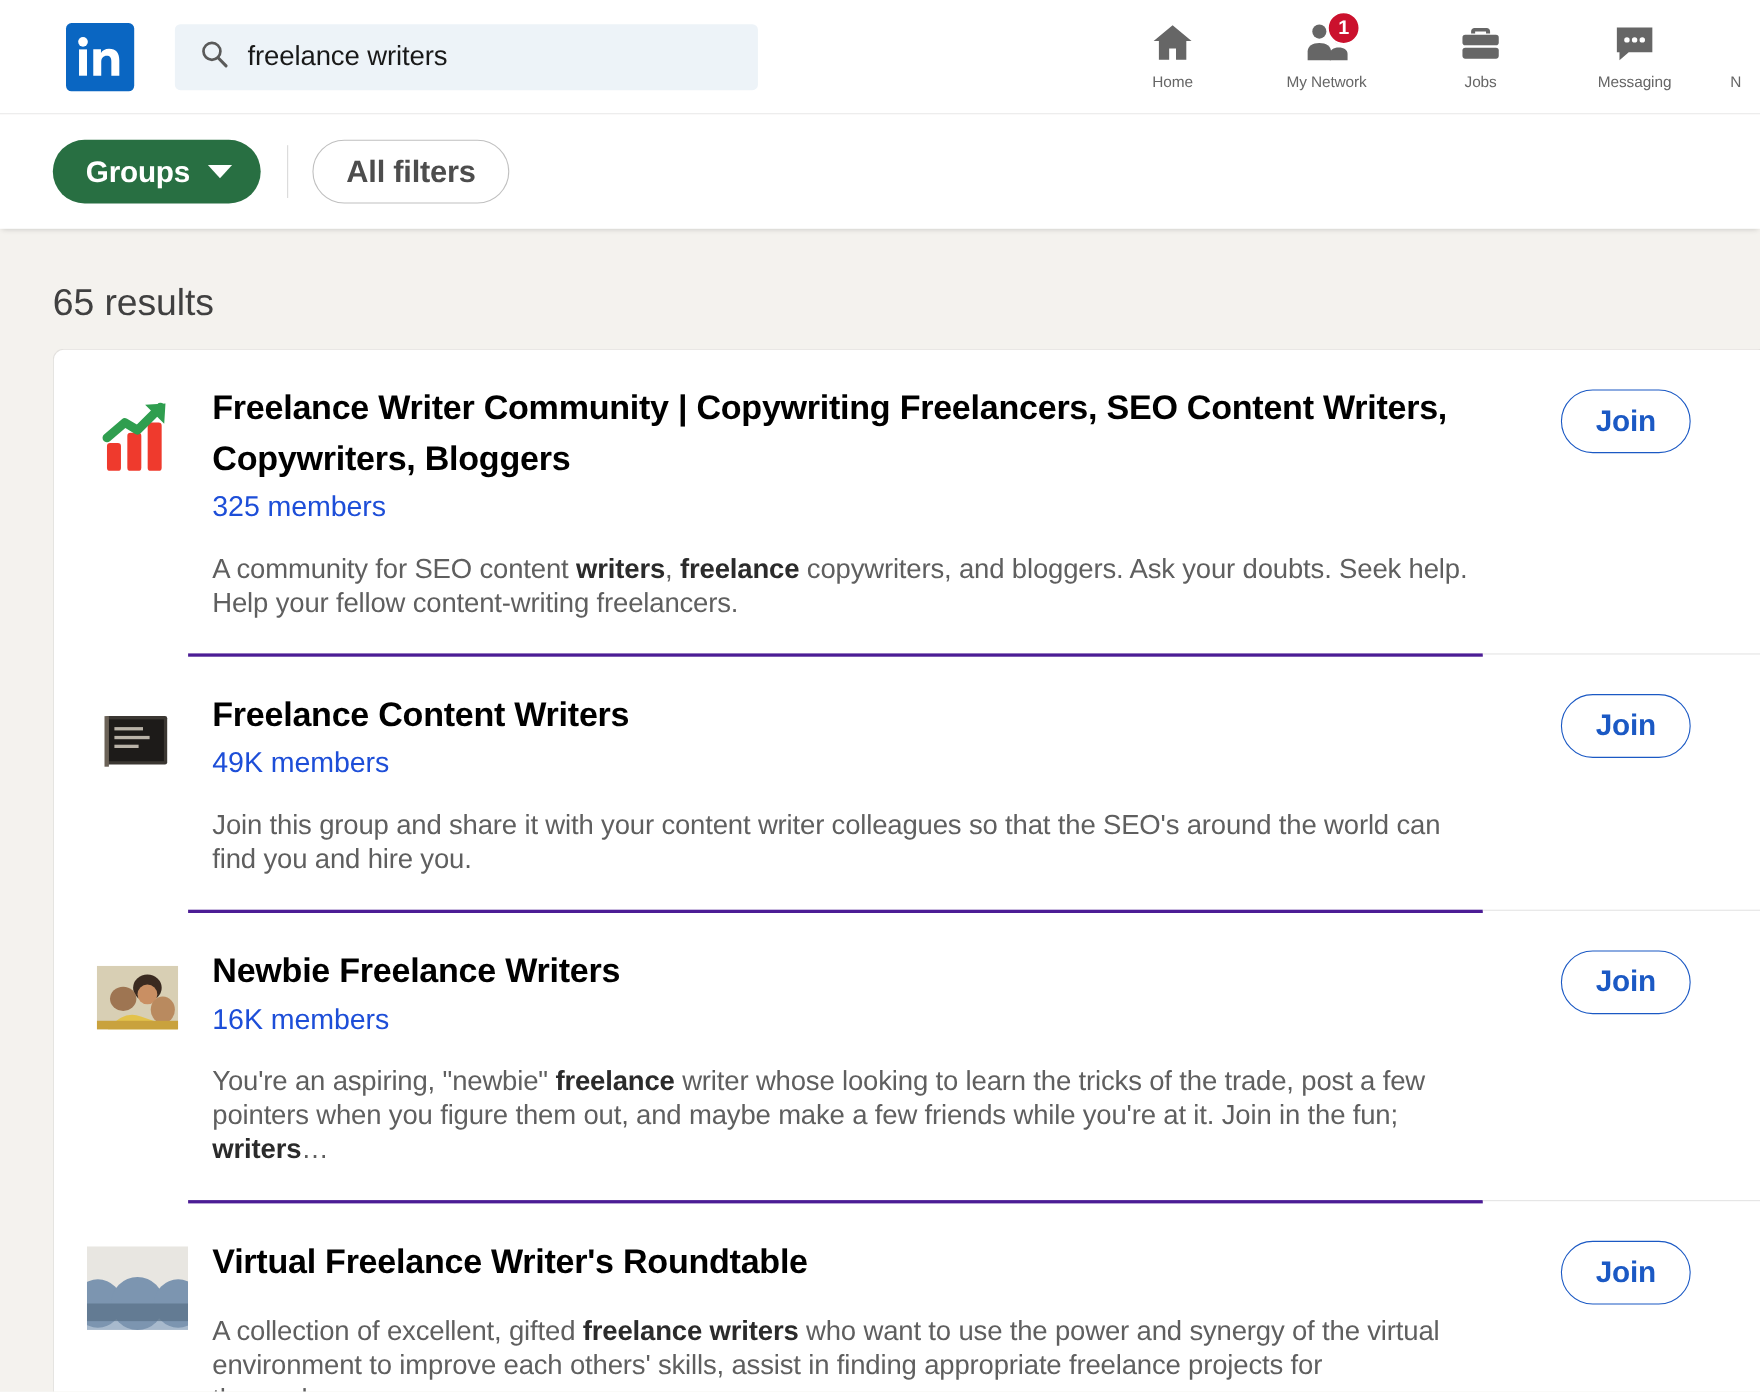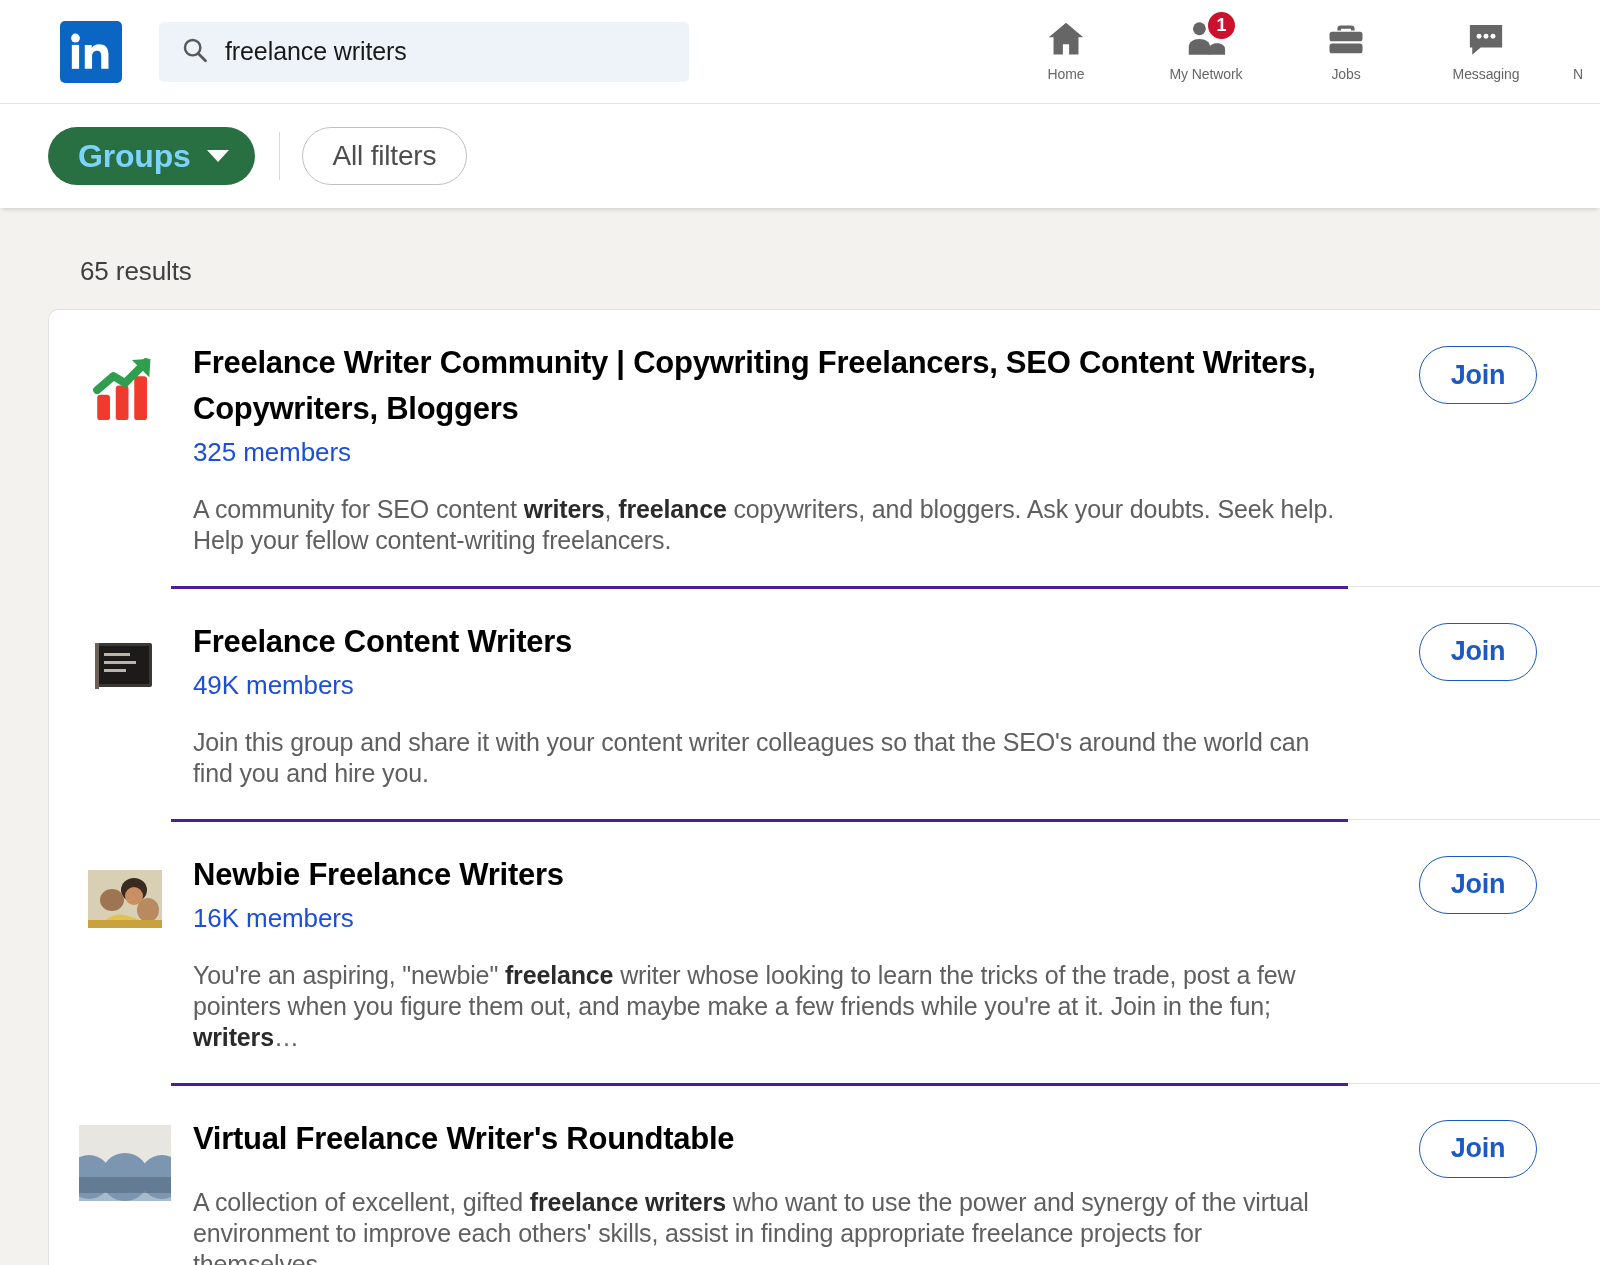--- a/index.html
+++ b/index.html
@@ -124,23 +124,23 @@
   .pill {
     height: 58px;
     border-radius: 30px;
     display: inline-flex;
     align-items: center;
     cursor: pointer;
     white-space: nowrap;
   }
   .pill-groups {
     background: #286f42;
-    color: #7dd3fc;
+    color: #ffffff;
     padding: 0 26px 0 30px;
-    font-size: 32px;
+    font-size: 27px;
     font-weight: 700;
     letter-spacing: -0.2px;
   }
   .chev {
     display: inline-block;
     margin-left: 16px;
     width: 0; height: 0;
     border-left: 11px solid transparent;
     border-right: 11px solid transparent;
     border-top: 12px solid #ffffff;
@@ -150,36 +150,35 @@
     height: 48px;
     background: #d9d9d9;
     margin: 0 22px 0 24px;
   }
   .pill-filters {
     border: 1px solid #c0c0c0;
     color: #4d4d4d;
     background: #ffffff;
     padding: 0 30px;
     font-size: 28px;
-    font-weight: 400;
+    font-weight: 700;
     letter-spacing: -0.2px;
   }
 
   
   .results-area {
     padding: 0 0 0 48px;
     background: #f4f2ee;
     height: calc(1265px - 208px);
   }
   .results-count {
-    font-size: 26px;
+    font-size: 34px;
     color: #404040;
     padding: 48px 0 22px 0;
     letter-spacing: -0.1px;
-    margin-left: 32px;
   }
   .results-card {
     background: #ffffff;
     border: 1px solid #e3e1de;
     border-radius: 10px;
     border-right: none;
     border-bottom: none;
     width: 1560px;
     overflow: hidden;
   }

